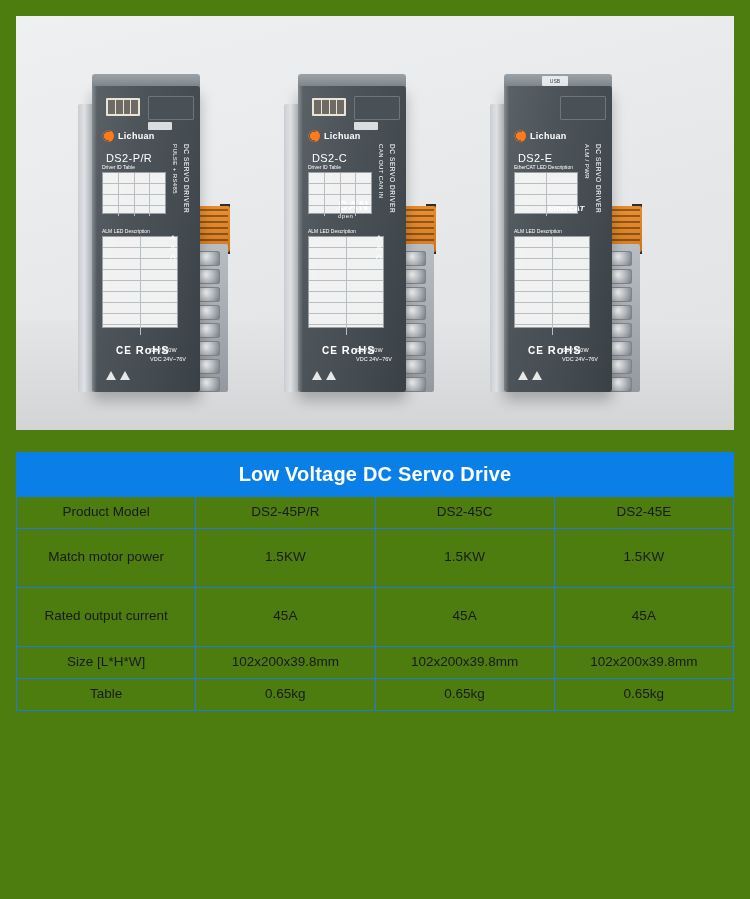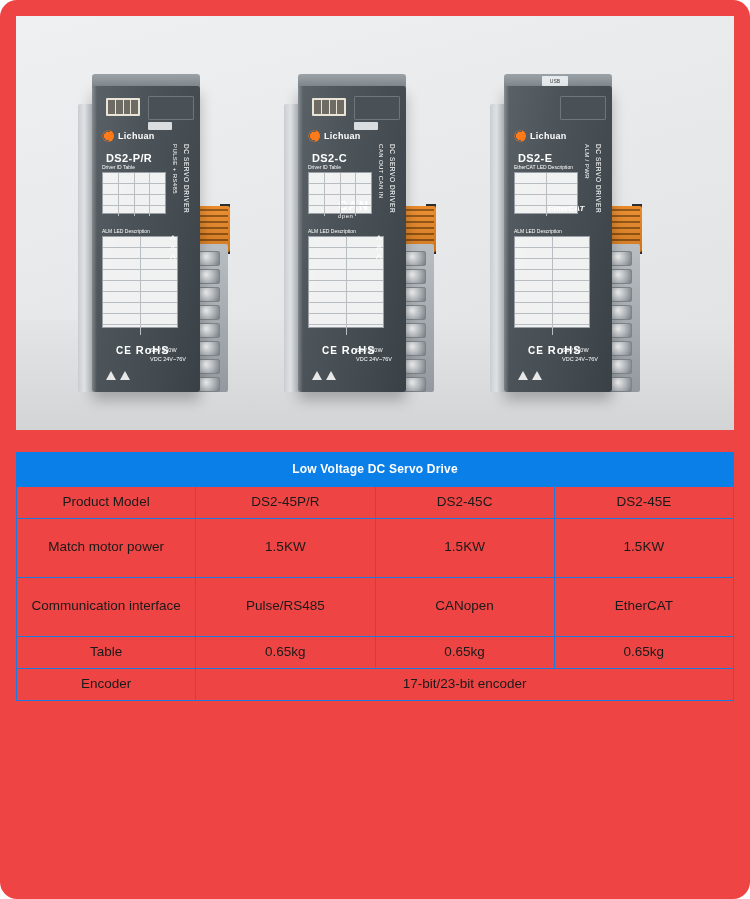--- a/index.html
+++ b/index.html
@@ -11,22 +11,21 @@
     width: 750px;
     height: 899px;
     font-family: "Liberation Sans", sans-serif;
     color: #1a1a1a;
     overflow: hidden;
   }
   .page {
     width: 750px;
     height: 899px;
     position: relative;
-    background: #ef4444;
-    border-radius: 17px;
+    background: #4d7c0f;
   }
 
   
   .photo {
     position: absolute;
     left: 16px;
     top: 16px;
     width: 718px;
     height: 414px;
     background: linear-gradient(165deg, #eef0f1 0%, #e7e9ea 45%, #dfe1e2 100%);
@@ -155,21 +154,21 @@
     font-size: 9px;
     font-weight: bold;
     letter-spacing: .3px;
   }
   .model-label {
     position: absolute;
     left: 14px;
     top: 66px;
     color: #ffffff;
     font-size: 11px;
-    font-weight: bold;
+    font-weight: normal;
     letter-spacing: .4px;
   }
   
   .vert-text {
     position: absolute;
     right: 10px;
     top: 58px;
     writing-mode: vertical-rl;
     color: #ffffff;
     font-size: 6.5px;
@@ -346,21 +345,21 @@
     border: 1px solid #1f7ae0;
     text-align: center;
     vertical-align: middle;
     padding: 7px 4px;
     line-height: 1.25;
     color: #1a1a1a;
   }
   table.spec-table thead th {
     background: #0b7fe8;
     color: #ffffff;
-    font-size: 12px;
+    font-size: 20px;
     font-weight: bold;
     padding: 9px 0;
     letter-spacing: .2px;
     border-color: #0b7fe8;
   }
   table.spec-table td.label {
     width: 160px;
   }
   .cell-tall { height: 44px; }
 </style>
@@ -716,31 +715,33 @@
           <td>DS2-45C</td>
           <td>DS2-45E</td>
         </tr>
         <tr>
           <td class="label cell-tall">Match motor power</td>
           <td>1.5KW</td>
           <td>1.5KW</td>
           <td>1.5KW</td>
         </tr>
         <tr>
-          <td class="label cell-tall">Communication interface</td>
-          <td>Pulse/RS485</td>
-          <td>CANopen</td>
-          <td>EtherCAT</td>
+          <td class="label cell-tall">Rated output current</td>
+          <td>45A</td>
+          <td>45A</td>
+          <td>45A</td>
+        </tr>
+        <tr>
+          <td class="label">Size [L*H*W]</td>
+          <td>102x200x39.8mm</td>
+          <td>102x200x39.8mm</td>
+          <td>102x200x39.8mm</td>
         </tr>
         <tr>
           <td class="label">Table</td>
           <td>0.65kg</td>
           <td>0.65kg</td>
           <td>0.65kg</td>
         </tr>
-        <tr>
-          <td class="label">Encoder</td>
-          <td colspan="3">17-bit/23-bit encoder</td>
-        </tr>
       </tbody>
     </table>
   </div>
 </div>
 
 </body></html>

